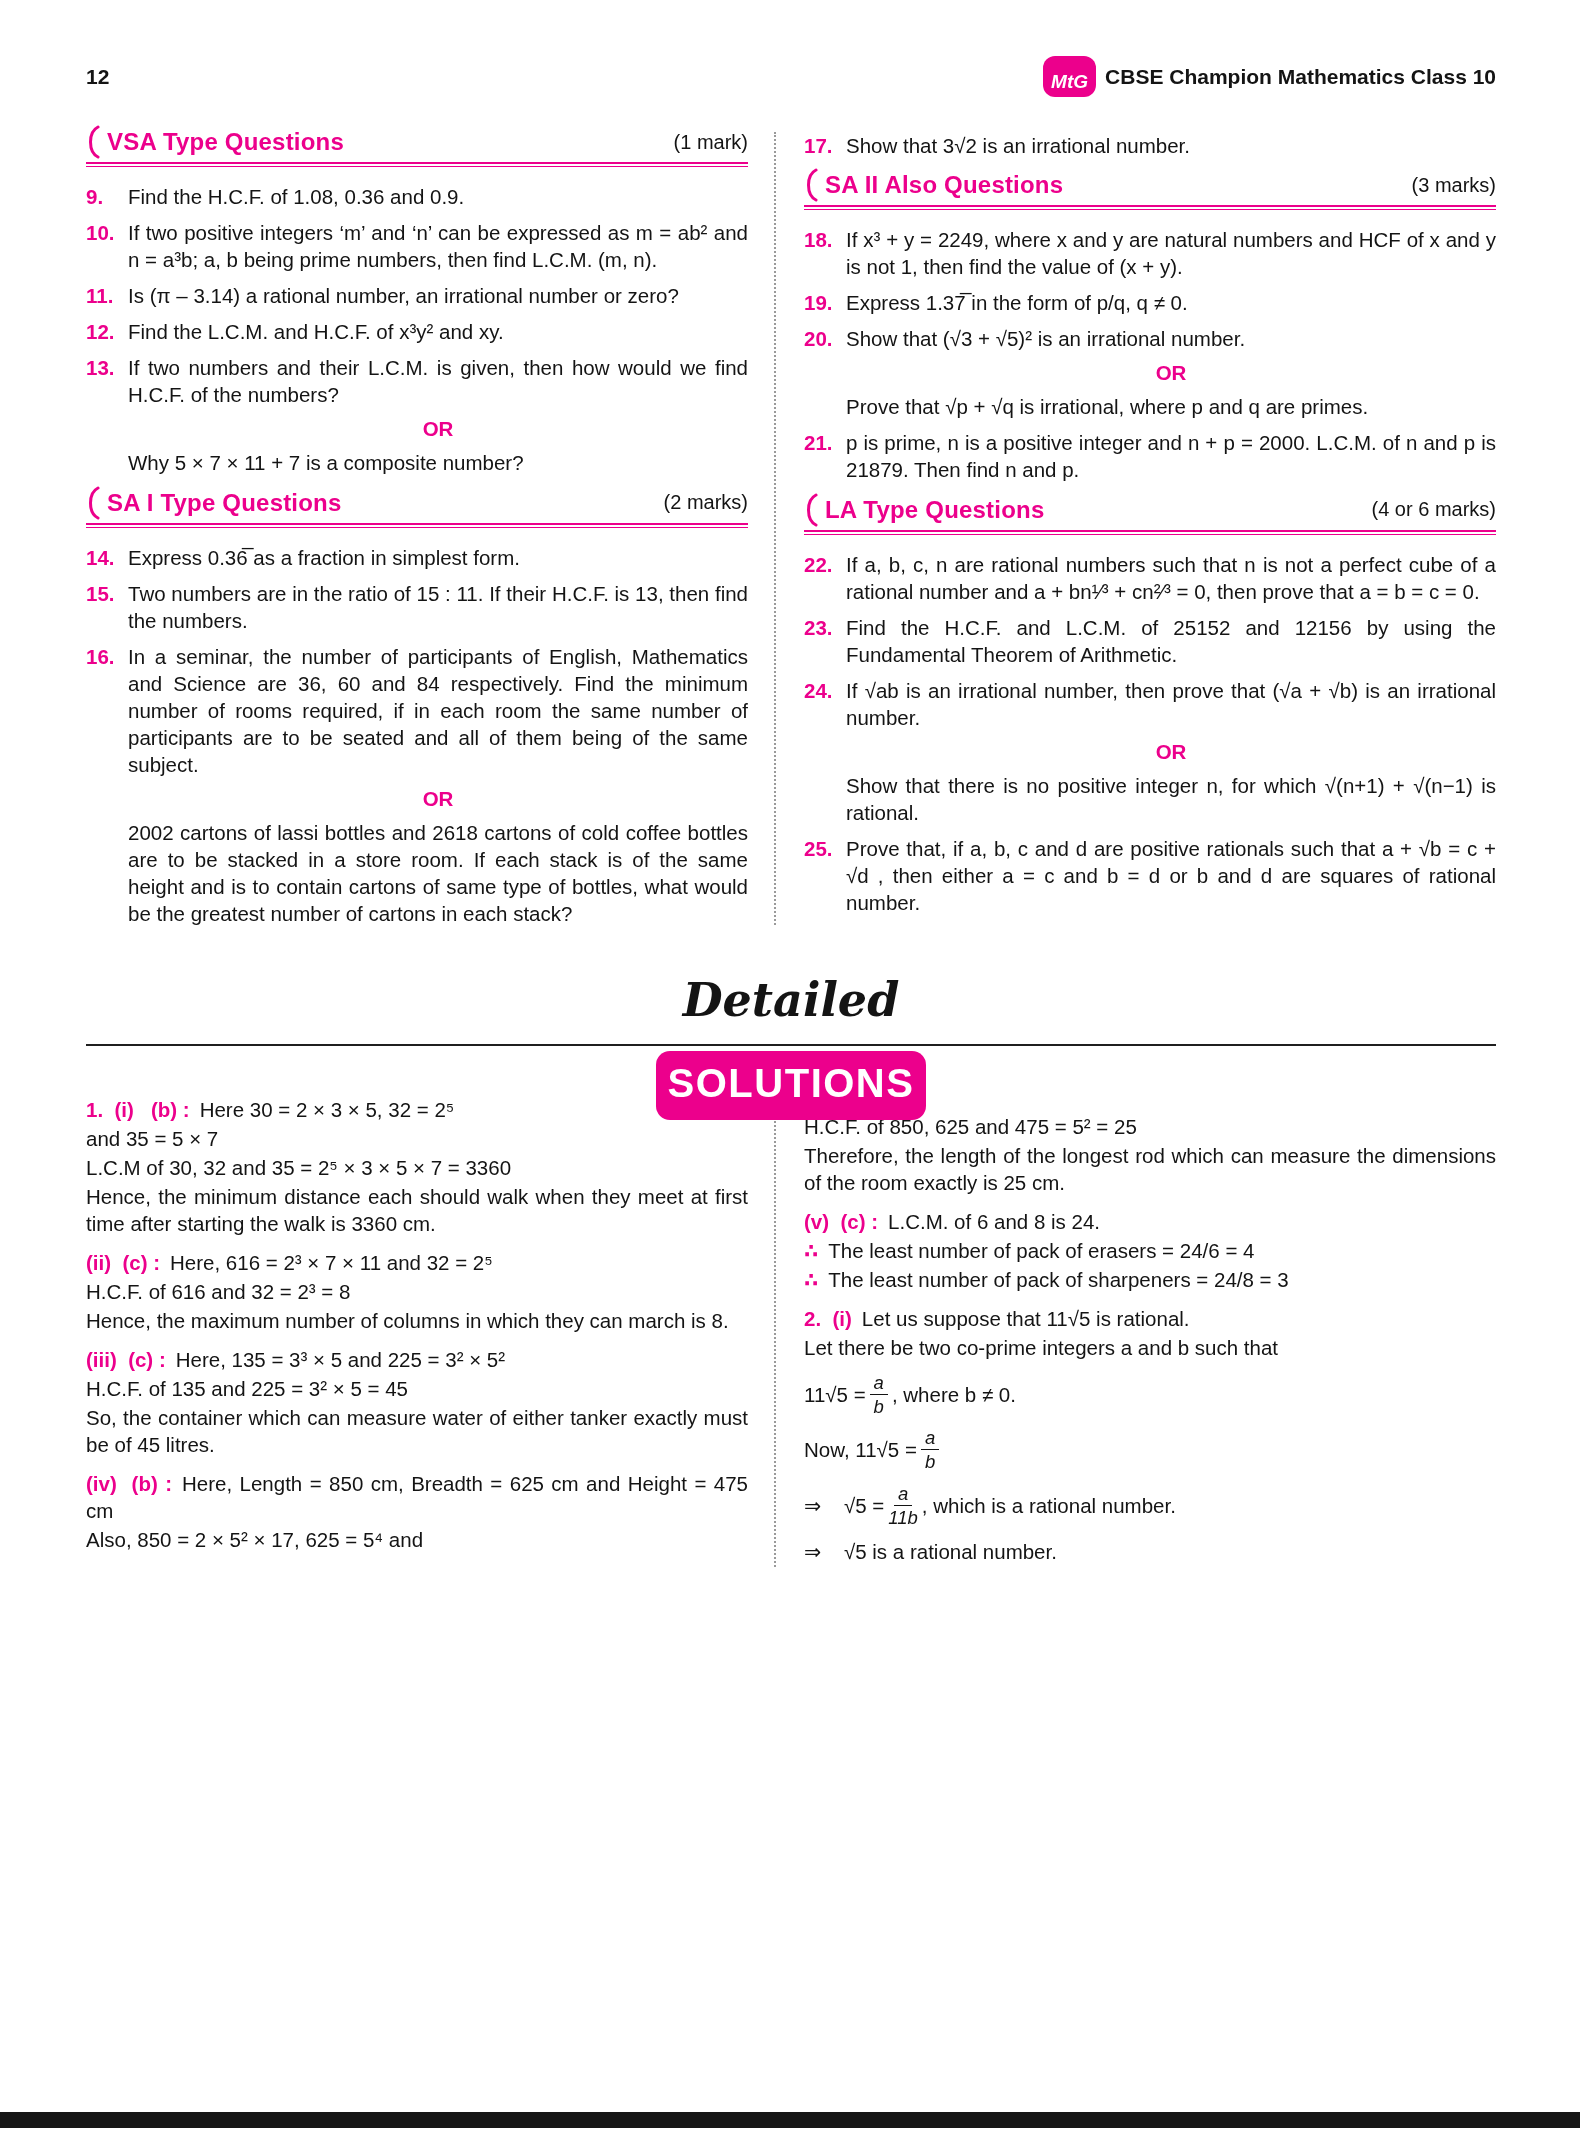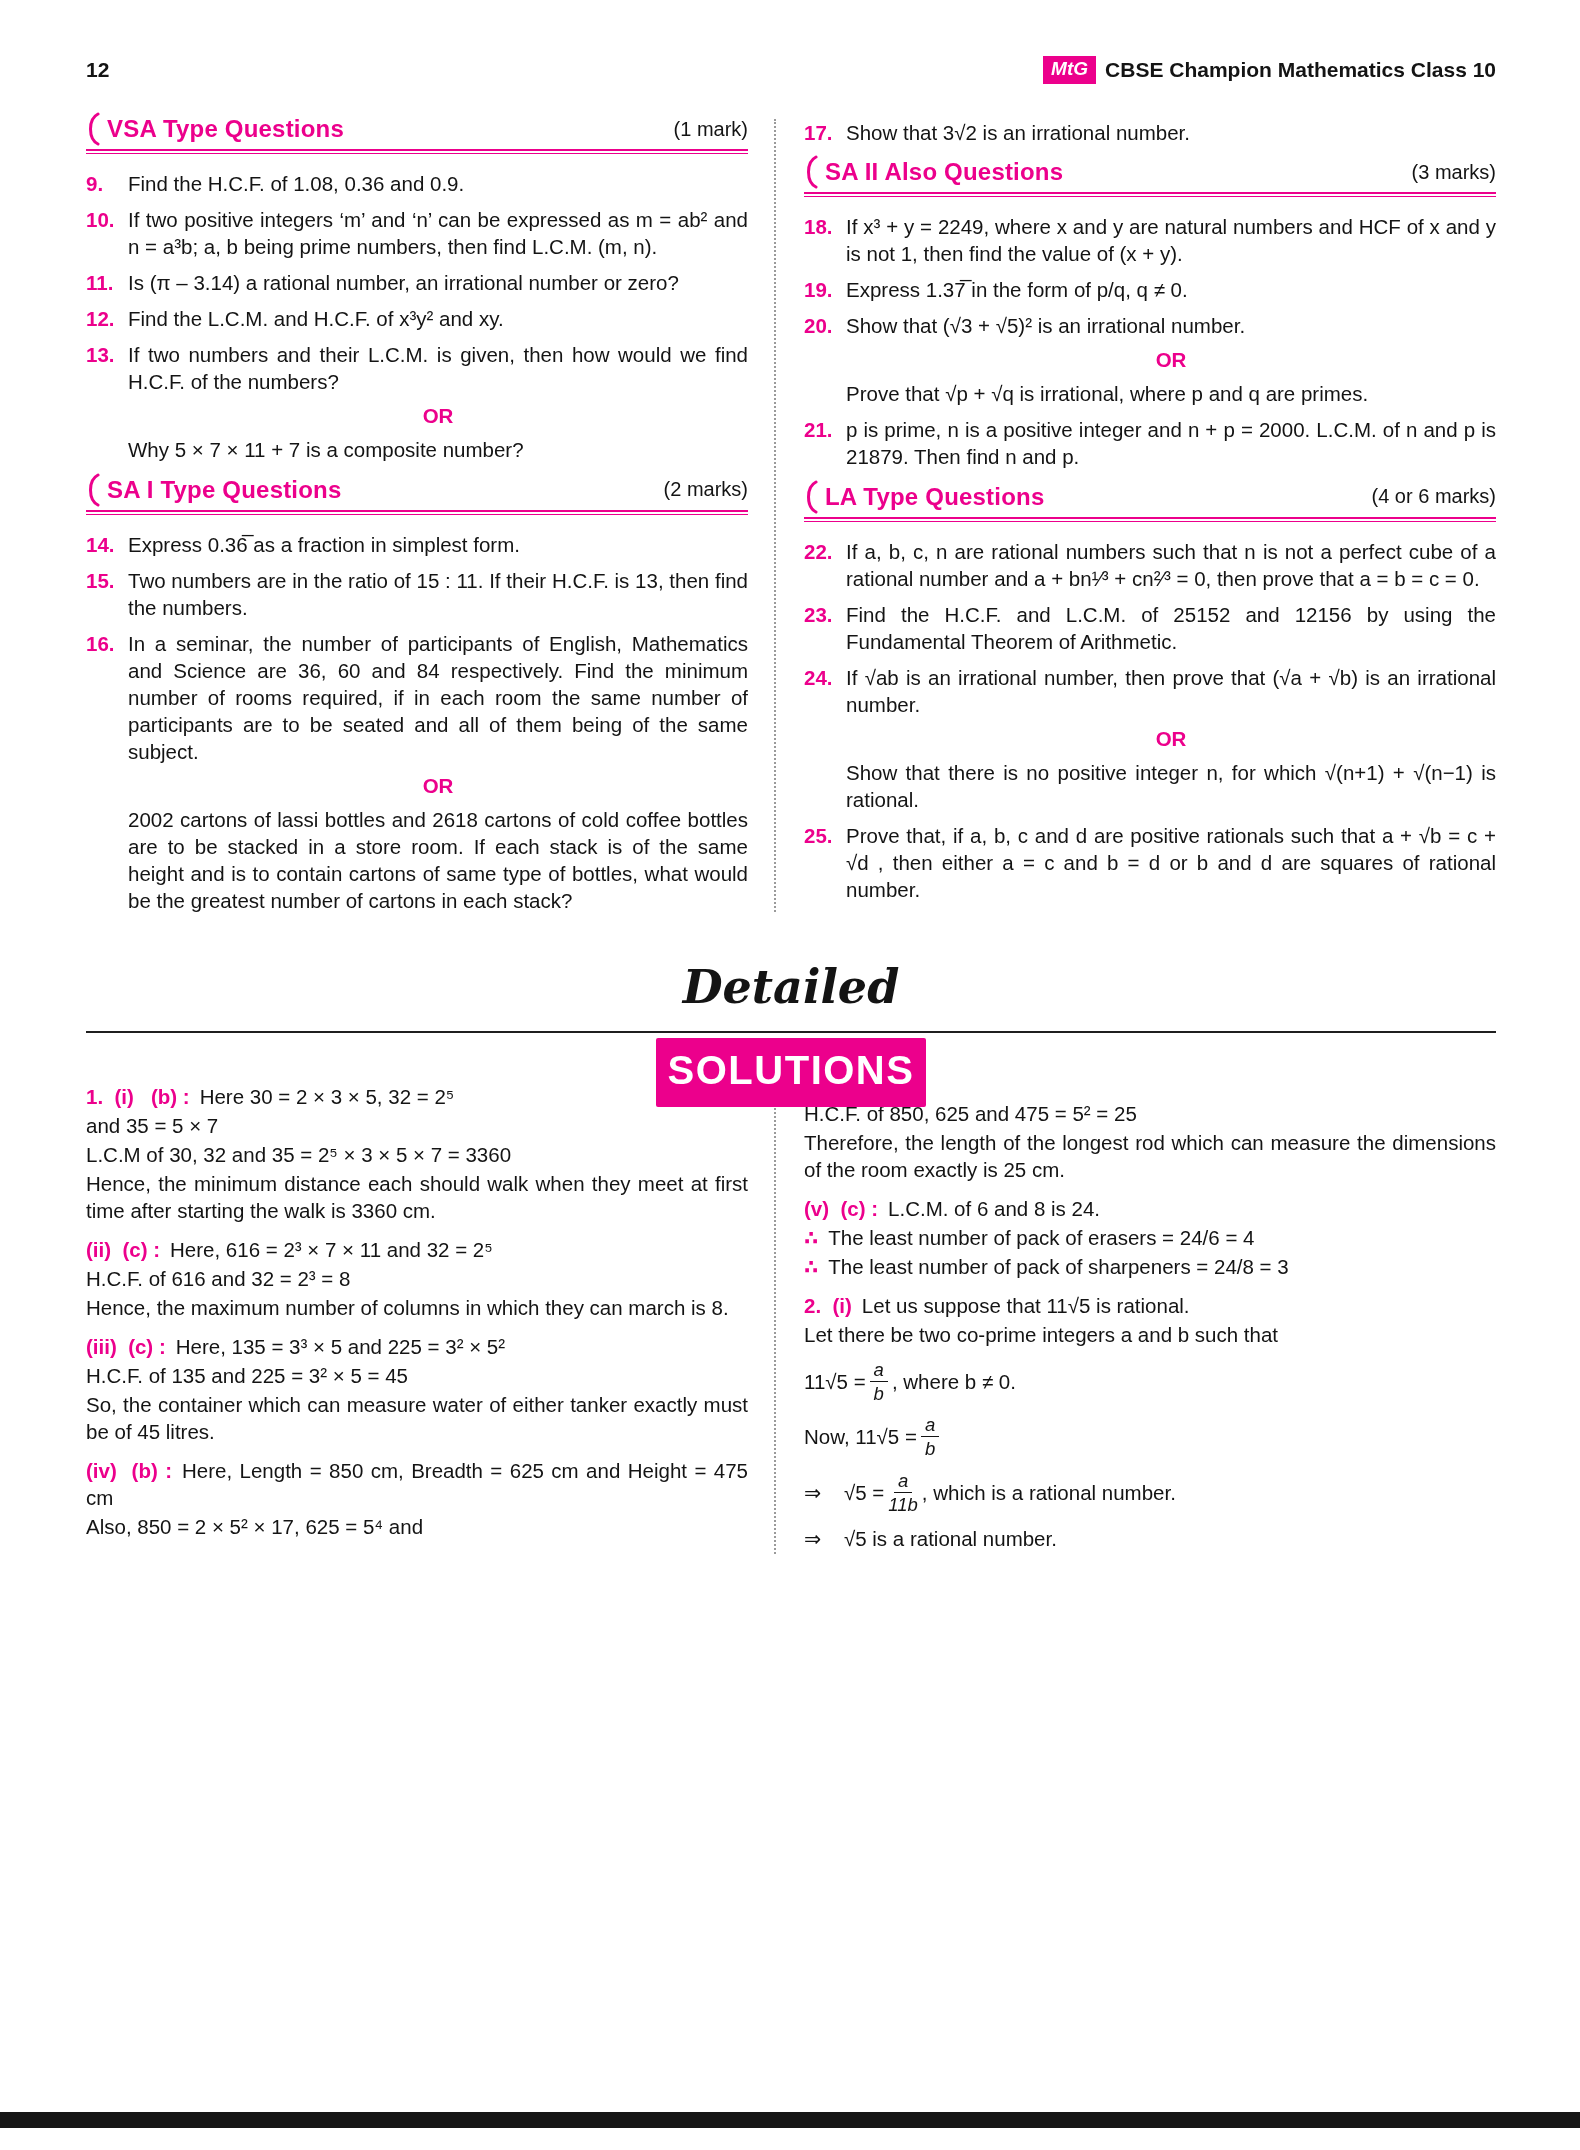--- a/index.html
+++ b/index.html
@@ -14,21 +14,21 @@
     font-family:"Liberation Sans","DejaVu Sans",sans-serif;
     font-size:20.5px;line-height:1.32;
   }
   .page{padding:56px 84px 0 86px;}
 
   
   .top-hdr{display:flex;justify-content:space-between;align-items:center;
     font-weight:bold;font-size:21px;margin-bottom:24px;}
   .hdr-right{display:flex;align-items:center;gap:9px;}
   .logo{background:var(--pink);color:#fff;font-style:italic;font-weight:bold;
-    border-radius:0;padding:0 8px 3px;font-size:19px;}
+    border-radius:12px;padding:13px 8px 3px;font-size:19px;}
 
   
   .cols{display:flex;align-items:center;}
   .col-l{width:688px;flex:none;padding-right:26px;}
   .col-r{flex:1;border-left:2px dotted #9a9a9a;padding-left:28px;}
 
   
   .sec-hdr{display:flex;align-items:center;gap:7px;margin:4px 0 2px;}
   .sec-title{color:var(--pink);font-weight:bold;font-size:24px;letter-spacing:.2px;}
   .sec-marks{margin-left:auto;font-weight:normal;font-size:20px;}
@@ -42,21 +42,21 @@
   .q-text{text-align:justify;}
   .or{text-align:center;color:var(--pink);font-weight:bold;margin:7px 0;}
 
   
   .banner{position:relative;text-align:center;margin:34px 0 30px;height:84px;}
   .banner-line{position:absolute;left:0;right:0;bottom:8px;border-top:2.5px solid #1f1f1f;}
   .banner-inner{position:relative;display:inline-flex;align-items:center;gap:16px;flex-direction:column;}
   .detailed{font-family:"DejaVu Serif",serif;font-style:italic;font-weight:bold;
     font-size:46px;background:#fff;padding:0 10px 4px;}
   .solutions-box{background:var(--pink);color:#fff;font-weight:bold;font-size:40px;
-    letter-spacing:1.5px;padding:6px 12px 10px;border-radius:2px;}
+    letter-spacing:1.5px;padding:6px 12px 10px;border-radius:14px;}
 
   
   .sol-line{margin:0 0 2px;text-align:justify;}
   .gap{margin-top:12px;}
   .pfx{color:var(--pink);font-weight:bold;margin-right:10px;}
   .pfx:empty{display:none;margin:0;}
   .frac-line{margin:10px 0;display:flex;align-items:center;text-align:left;}
   .frac{display:inline-flex;flex-direction:column;align-items:center;
     vertical-align:middle;font-style:italic;font-size:18.5px;line-height:1.15;margin:0 4px;}
   .fnum{border-bottom:1.6px solid var(--ink);padding:0 4px 1px;}

